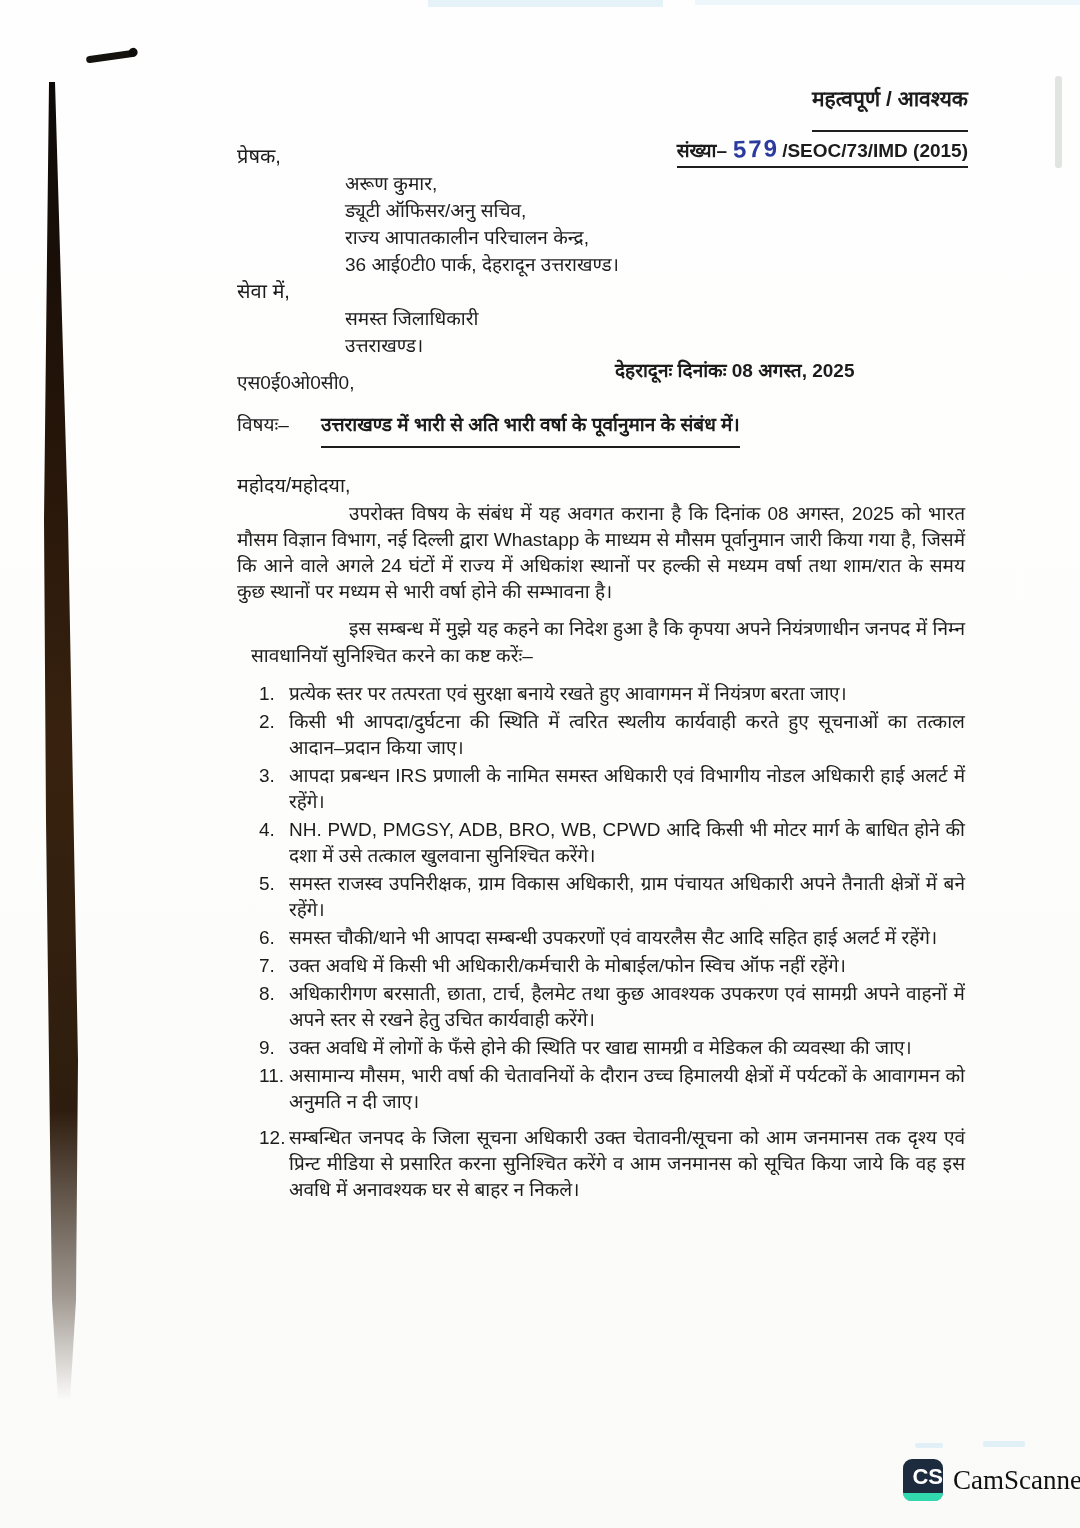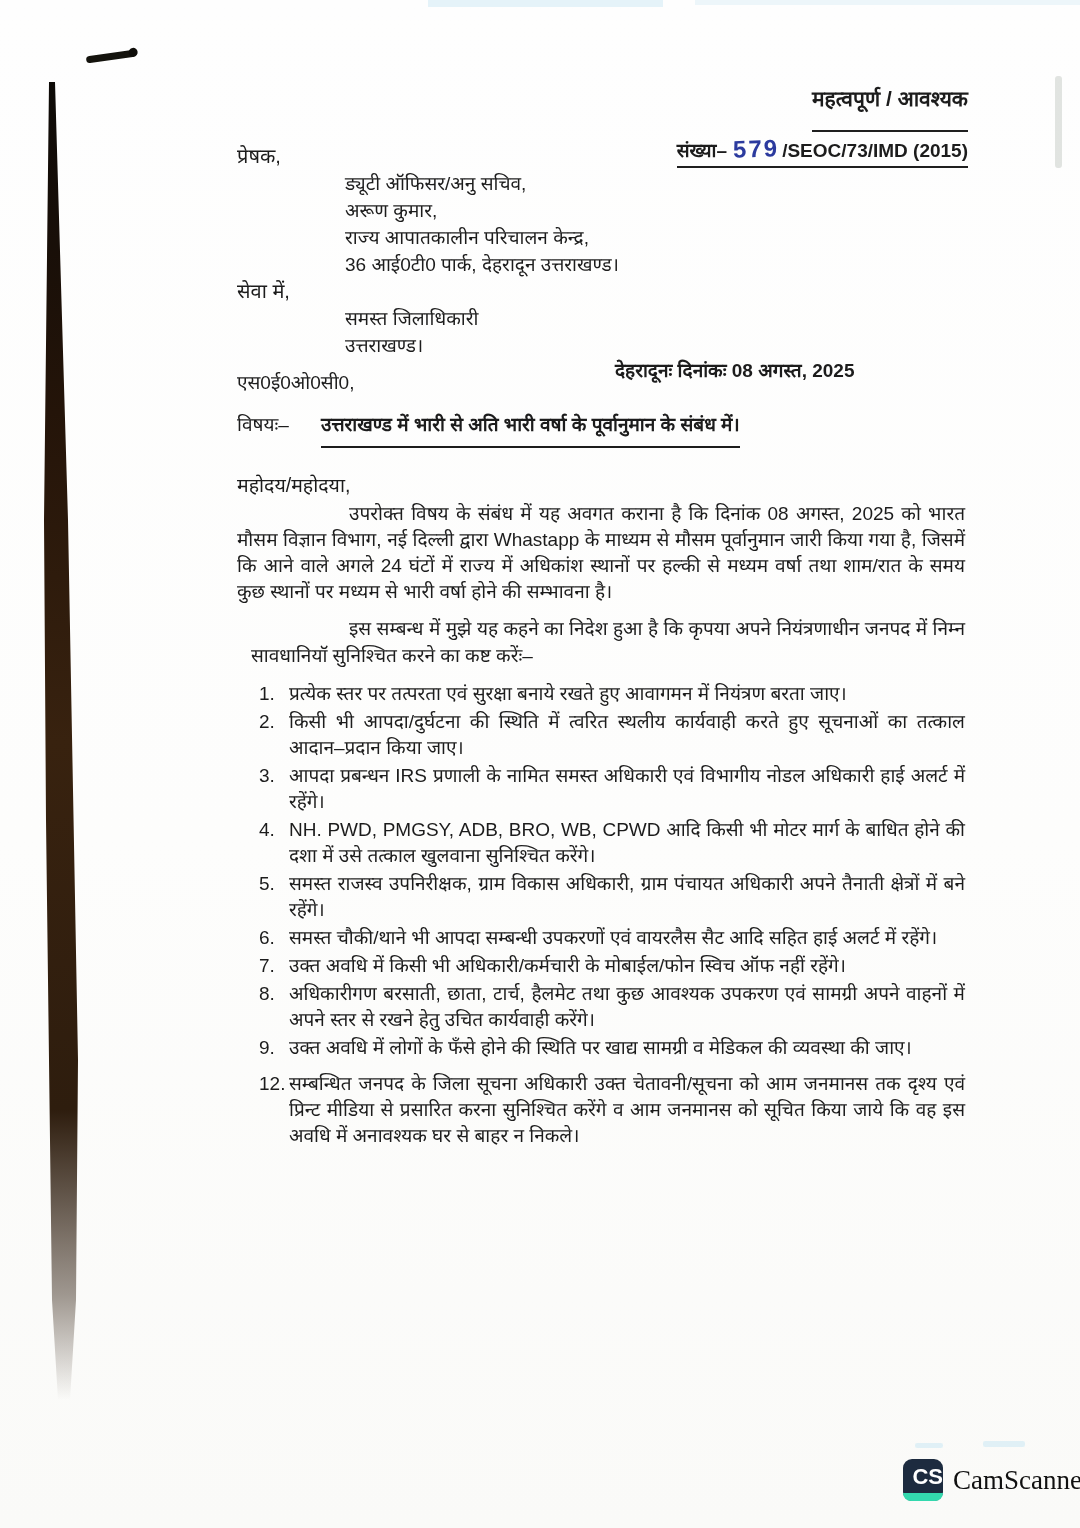--- a/index.html
+++ b/index.html
@@ -109,22 +109,22 @@
   <div class="ink-mark"></div>
 
   <div class="ref-block">
     <span class="imp-line">महत्वपूर्ण / आवश्यक</span>
     <div class="ref-line"><span>संख्या–</span><span class="ref-hand">579</span><span>/SEOC/73/IMD (2015)</span></div>
   </div>
 
   <div class="content">
     <div class="lbl">प्रेषक,</div>
     <div class="addr">
+      <div>अरूण कुमार,</div>
       <div>ड्यूटी ऑफिसर/अनु सचिव,</div>
-      <div>अरूण कुमार,</div>
       <div>राज्य आपातकालीन परिचालन केन्द्र,</div>
       <div>36 आई0टी0 पार्क, देहरादून उत्तराखण्ड।</div>
     </div>
     <div class="lbl to-label">सेवा में,</div>
     <div class="addr">
       <div>समस्त जिलाधिकारी</div>
       <div>उत्तराखण्ड।</div>
     </div>
 
     <div class="refdate-row">
@@ -172,20 +172,24 @@
           <span class="itext">उक्त अवधि में किसी भी अधिकारी/कर्मचारी के मोबाईल/फोन स्विच ऑफ नहीं रहेंगे।</span>
         </li>
       <li>
           <span class="num">8.</span>
           <span class="itext">अधिकारीगण बरसाती, छाता, टार्च, हैलमेट तथा कुछ आवश्यक उपकरण एवं सामग्री अपने वाहनों में अपने स्तर से रखने हेतु उचित कार्यवाही करेंगे।</span>
         </li>
       <li>
           <span class="num">9.</span>
           <span class="itext">उक्त अवधि में लोगों के फँसे होने की स्थिति पर खाद्य सामग्री व मेडिकल की व्यवस्था की जाए।</span>
         </li>
+      <li>
+          <span class="num">11.</span>
+          <span class="itext">असामान्य मौसम, भारी वर्षा की चेतावनियों के दौरान उच्च हिमालयी क्षेत्रों में पर्यटकों के आवागमन को अनुमति न दी जाए।</span>
+        </li>
       <li class="last">
           <span class="num">12.</span>
           <span class="itext">सम्बन्धित जनपद के जिला सूचना अधिकारी उक्त चेतावनी/सूचना को आम जनमानस तक दृश्य एवं प्रिन्ट मीडिया से प्रसारित करना सुनिश्चित करेंगे व आम जनमानस को सूचित किया जाये कि वह इस अवधि में अनावश्यक घर से बाहर न निकले।</span>
         </li>
     </ol>
   </div>
 
   <div class="cs-dash dash1"></div>
   <div class="cs-dash dash2"></div>
 

